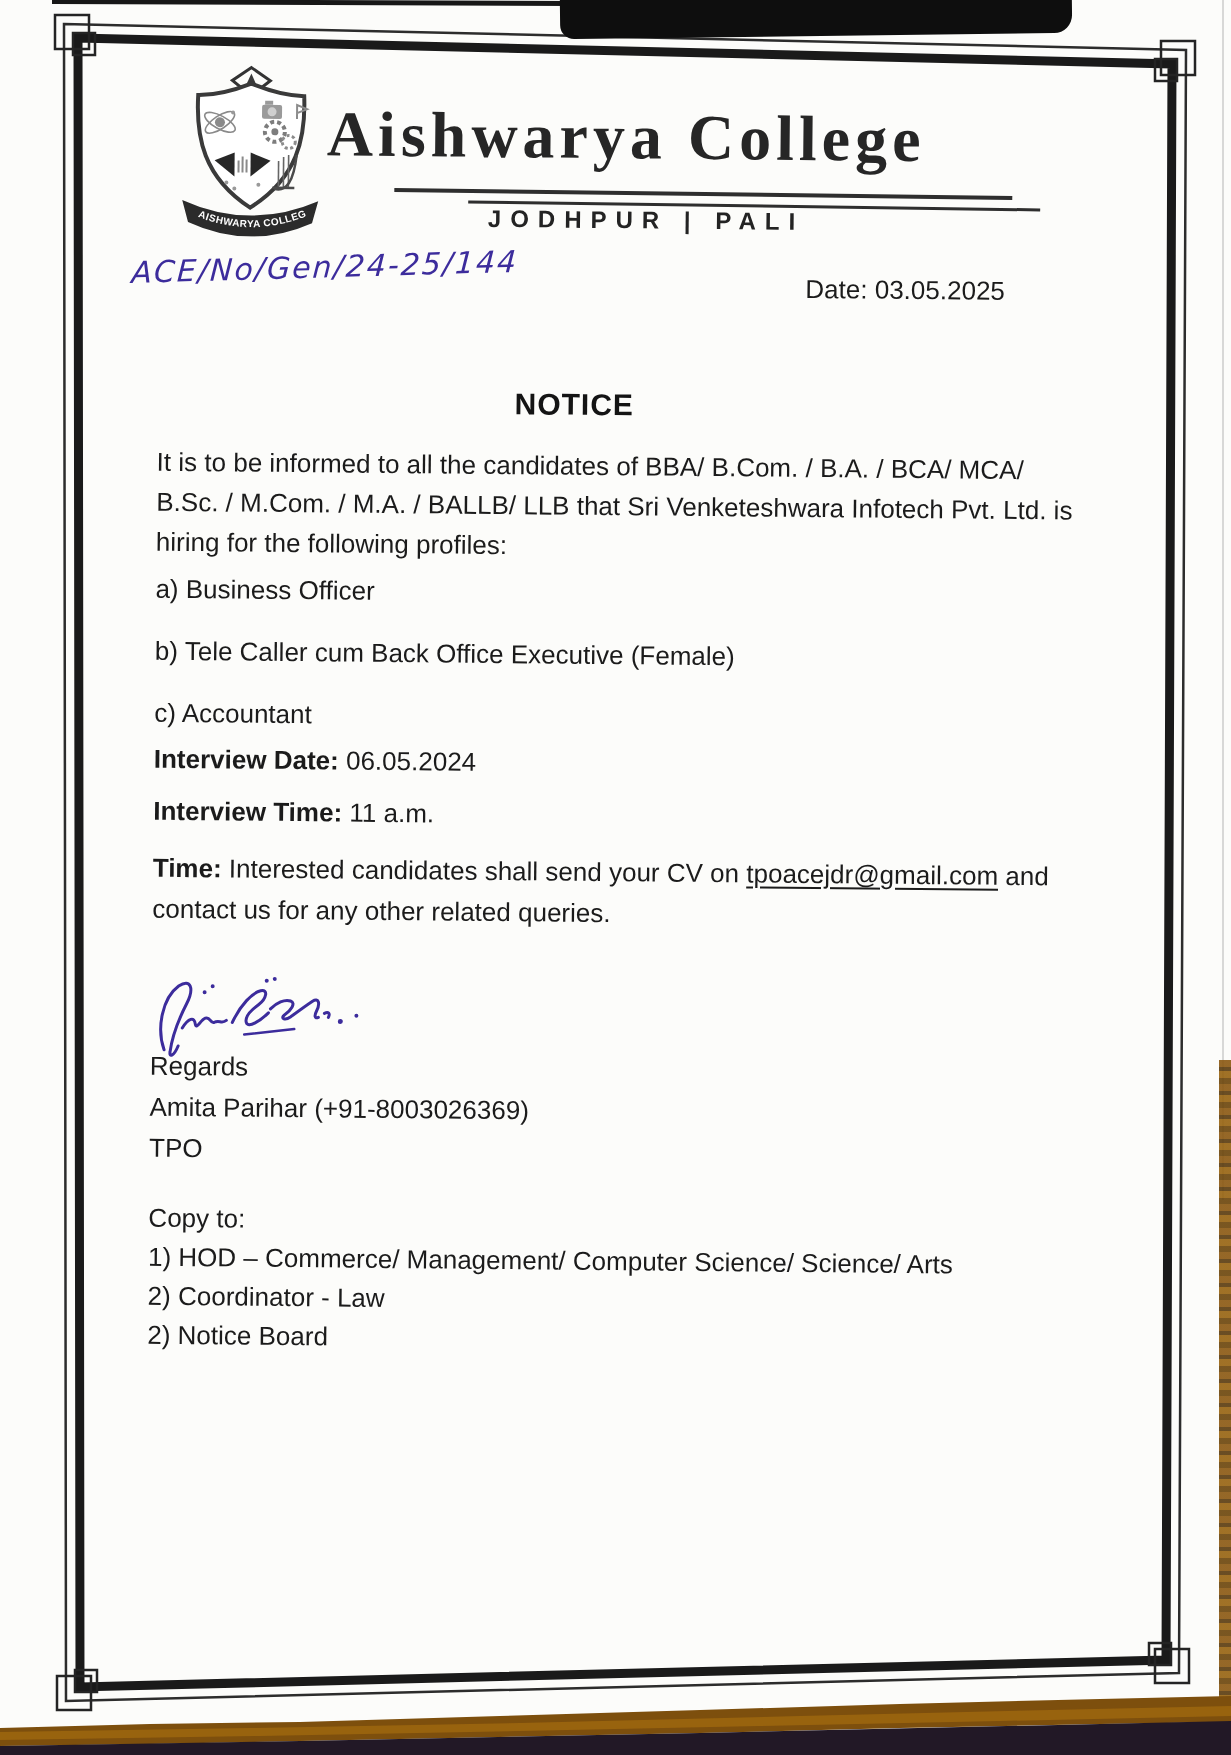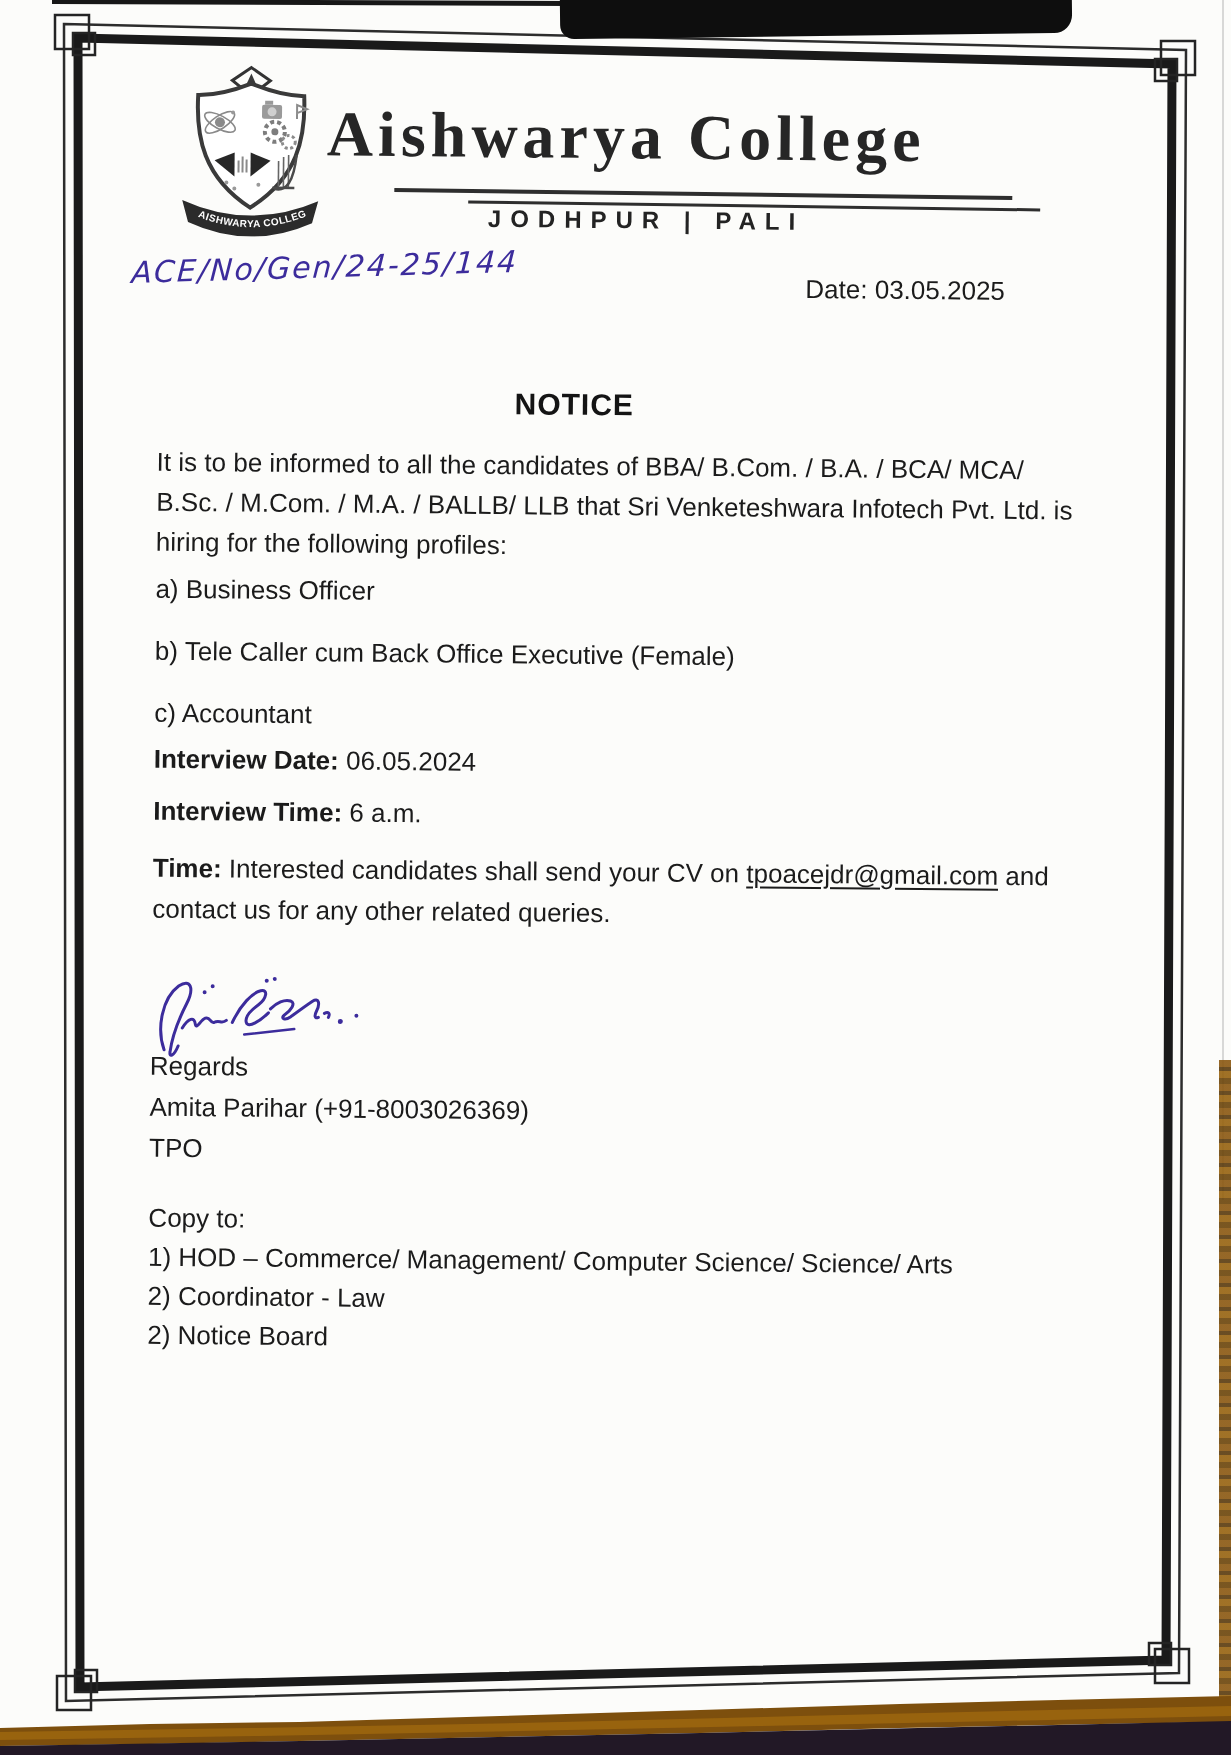--- a/index.html
+++ b/index.html
@@ -138,21 +138,21 @@
       <div>b) Tele Caller cum Back Office Executive (Female)</div>
       <div>c) Accountant</div>
     </div>
 
     <div class="abs kv" style="top:748px;">
       <b>Interview Date:</b>
       <span>06.05.2024</span>
     </div>
     <div class="abs kv" style="top:800px;">
       <b>Interview Time:</b>
-      <span>6 a.m.</span>
+      <span>11 a.m.</span>
     </div>
 
     <div class="abs noteblock">
       <div>
         <b>Time:</b>
         <span>Interested candidates shall send your CV on</span>
         <span class="email">tpoacejdr@gmail.com</span>
         <span>and</span>
       </div>
       <div>contact us for any other related queries.</div>

